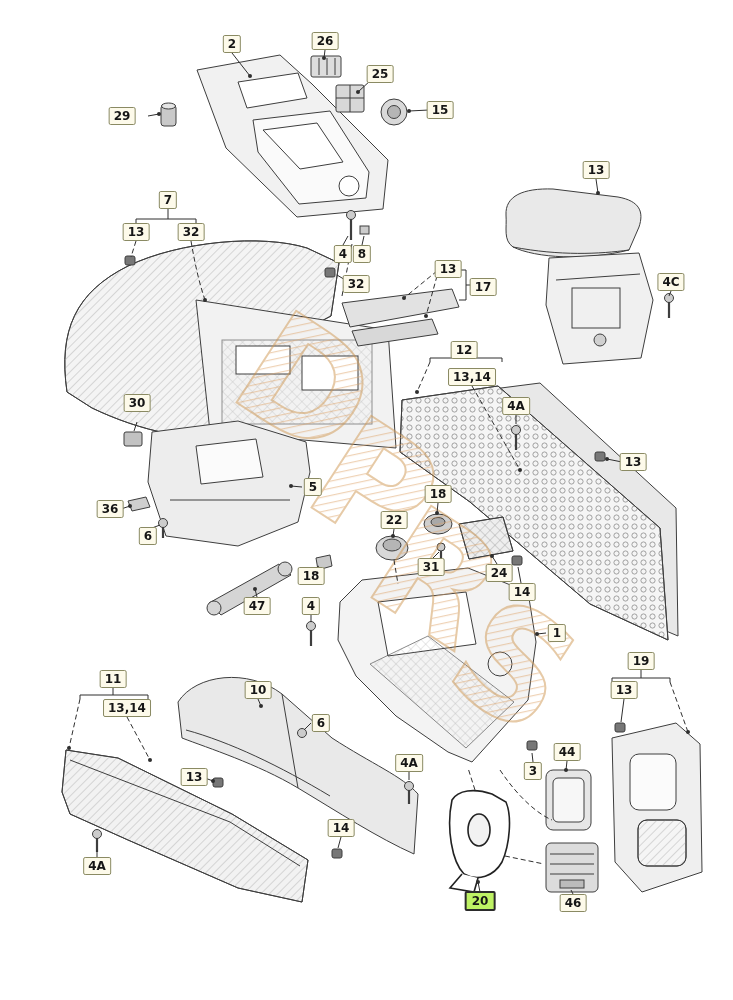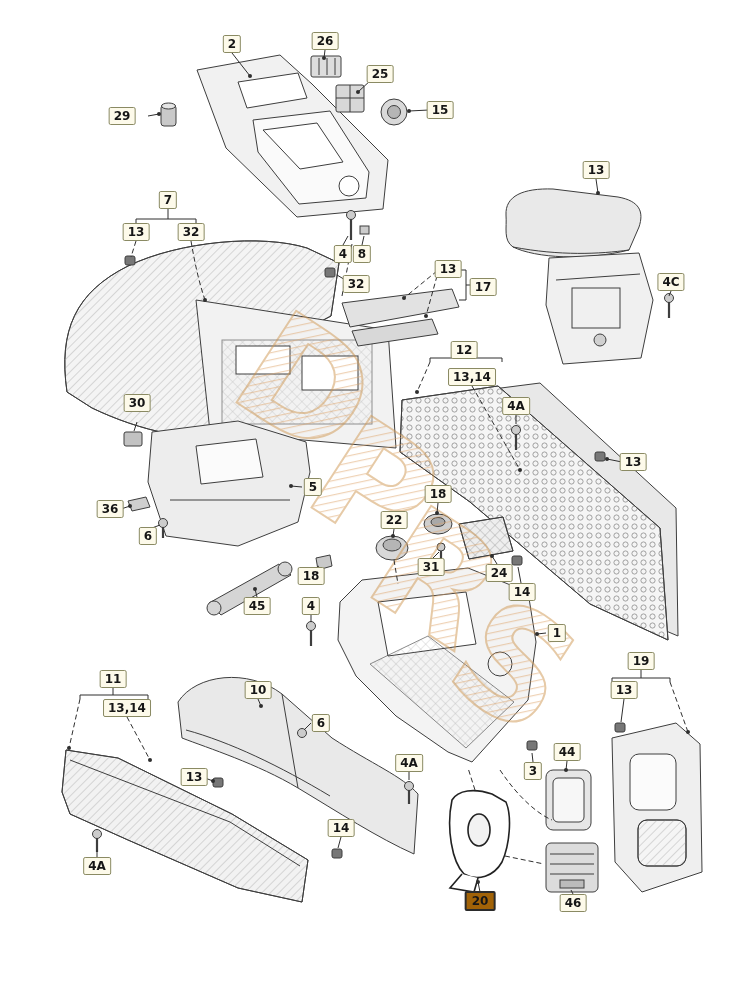--- a/index.html
+++ b/index.html
@@ -3,21 +3,21 @@
 <meta charset="utf-8">
 <style>
   html,body{margin:0;padding:0;background:#fff}
   .stage{position:relative;width:733px;height:1000px;background:#fff;
          font-family:"DejaVu Sans",sans-serif;overflow:hidden}
   .stage > svg{position:absolute;left:0;top:0}
   .callout{position:absolute;transform:translate(-50%,-50%);
            background:#fdfaea;border:1px solid #8a8a63;color:#161616;
            font-size:12px;font-weight:bold;line-height:1;padding:2px 4px;
            border-radius:2px;cursor:pointer;white-space:nowrap;z-index:5}
-  .callout.hl{background:#a16207;border:2px solid #2b2b2b;padding:2px 5px}
+  .callout.hl{background:#bef264;border:2px solid #2b2b2b;padding:2px 5px}
   .art{stroke:#3e3e3e;stroke-width:1;fill:none}
   .leader{stroke:#2f2f2f;stroke-width:1;fill:none}
   .dash{stroke-dasharray:5 3}
   .dot{fill:#2f2f2f;stroke:none}
   .wm{font-family:"DejaVu Sans",sans-serif;font-weight:bold;font-size:150px;
       opacity:.5;stroke:#cf9752;stroke-width:2;fill:url(#wmHatch)}
 </style>
 </head>
 <body>
 
@@ -385,21 +385,21 @@
 <div class="callout" style="left:110px;top:509px">36</div>
 <div class="callout" style="left:148px;top:536px">6</div>
 
 <div class="callout" style="left:438px;top:494px">18</div>
 <div class="callout" style="left:394px;top:520px">22</div>
 <div class="callout" style="left:431px;top:567px">31</div>
 <div class="callout" style="left:499px;top:573px">24</div>
 <div class="callout" style="left:522px;top:592px">14</div>
 
 <div class="callout" style="left:311px;top:576px">18</div>
-<div class="callout" style="left:257px;top:606px">45</div>
+<div class="callout" style="left:257px;top:606px">47</div>
 <div class="callout" style="left:311px;top:606px">4</div>
 <div class="callout" style="left:557px;top:633px">1</div>
 
 <div class="callout" style="left:113px;top:679px">11</div>
 <div class="callout" style="left:127px;top:708px">13,14</div>
 <div class="callout" style="left:258px;top:690px">10</div>
 
 <div class="callout" style="left:641px;top:661px">19</div>
 <div class="callout" style="left:624px;top:690px">13</div>
 <div class="callout" style="left:321px;top:723px">6</div>

